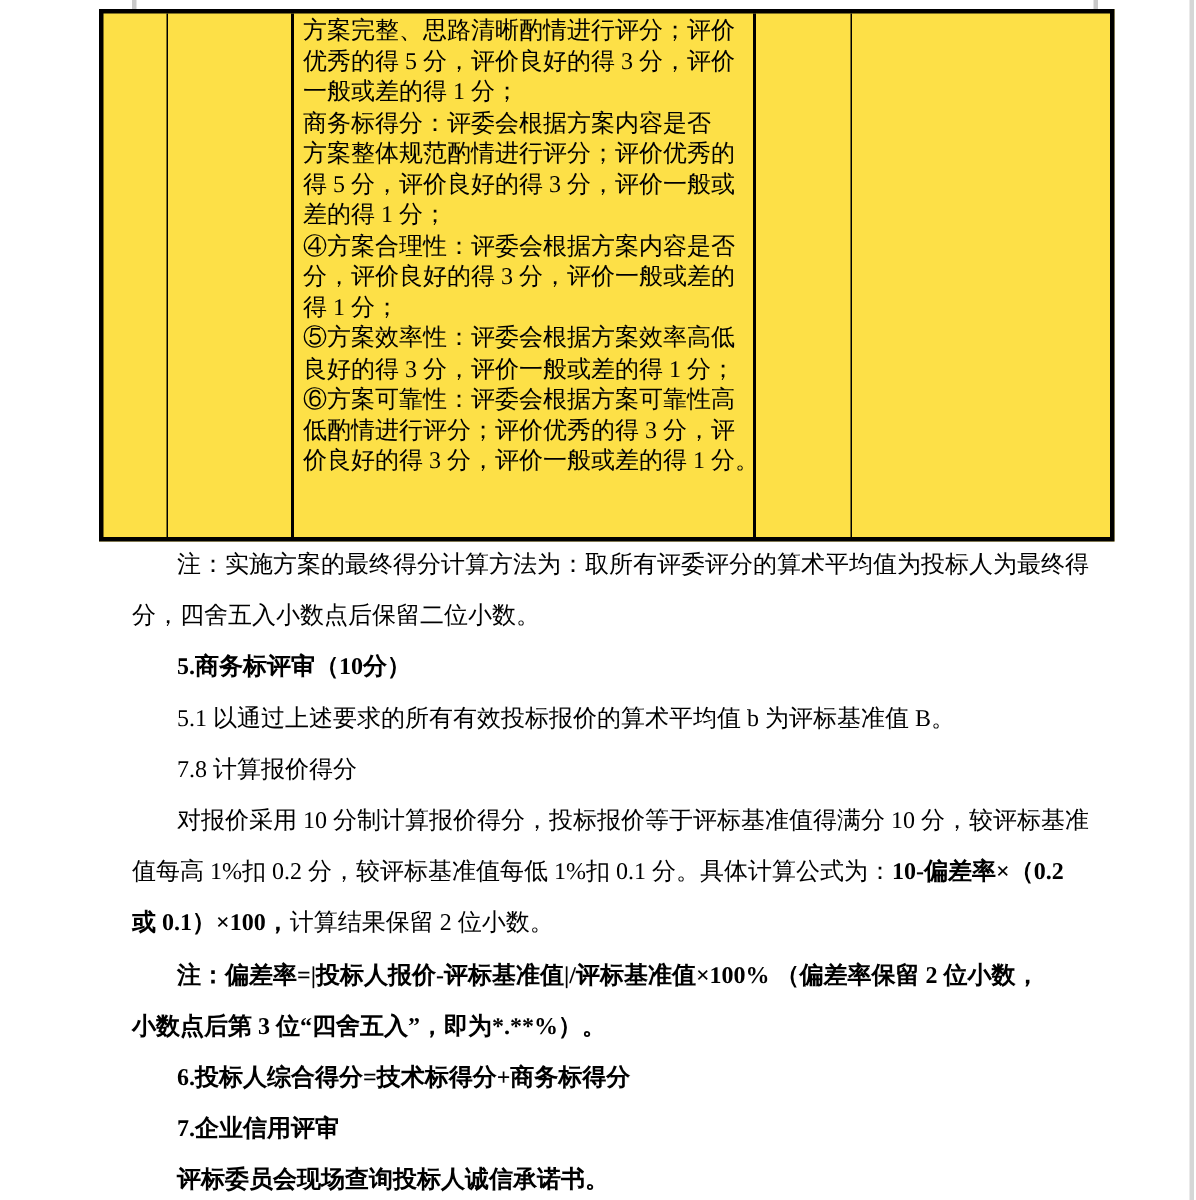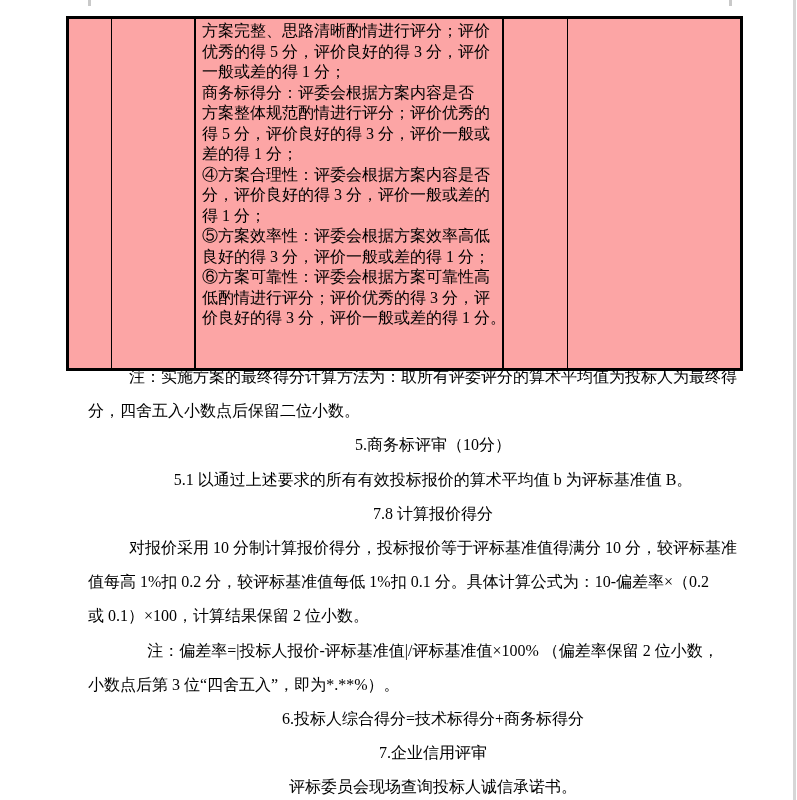--- a/index.html
+++ b/index.html
@@ -10,39 +10,39 @@
   }
   
   .edge-strip{position:absolute;top:0;right:1px;width:3px;height:800px;background:#d6d6d6;}
   
   .tick{position:absolute;top:0;width:3px;height:6px;background:#c9c9c9;}
   .tick-left{left:88px;}
   .tick-right{left:729px;}
 
   
   .eval-table{
-    position:absolute;left:66px;top:16px;width:677px;height:355px;
-    box-sizing:border-box;border:3px solid #000;background:#fca5a5;
+    position:absolute;left:66px;top:6px;width:677px;height:355px;
+    box-sizing:border-box;border:3px solid #000;background:#fde047;
   }
   .vline{position:absolute;top:0;bottom:0;width:1px;background:#000;}
   .v1{left:42px;}
   .v2{left:125px;width:2px;}
   .v3{left:433px;width:2px;}
   .v4{left:498px;}
   .criteria-cell{
     position:absolute;left:133px;top:2px;width:298px;
     font-size:16px;line-height:20.5px;
   }
   .criteria-cell .tline{white-space:nowrap;}
 
   
   .doc-body{position:absolute;left:88px;top:360px;width:660px;font-size:16px;}
   .doc-body .line{line-height:34.2px;white-space:nowrap;}
-  .indent{padding-left:30px;text-align:center;}
-  .bold{font-weight:normal;}
+  .indent{padding-left:30px;}
+  .bold{font-weight:bold;}
 </style>
 </head>
 <body>
 
 <div class="edge-strip"></div>
 <div class="tick tick-left"></div>
 <div class="tick tick-right"></div>
 
 <div class="eval-table">
   <div class="vline v1"></div>

